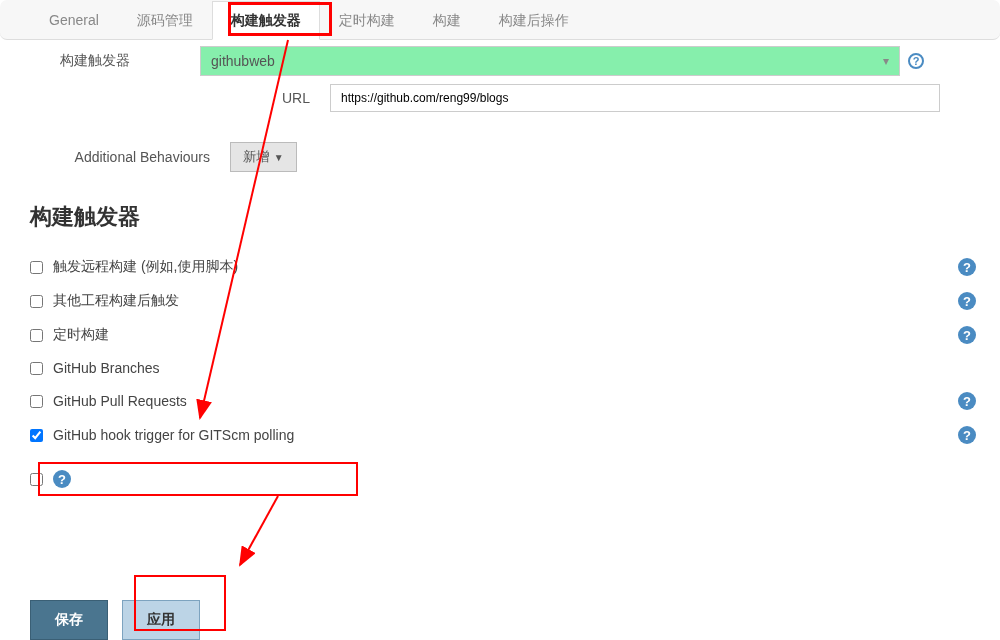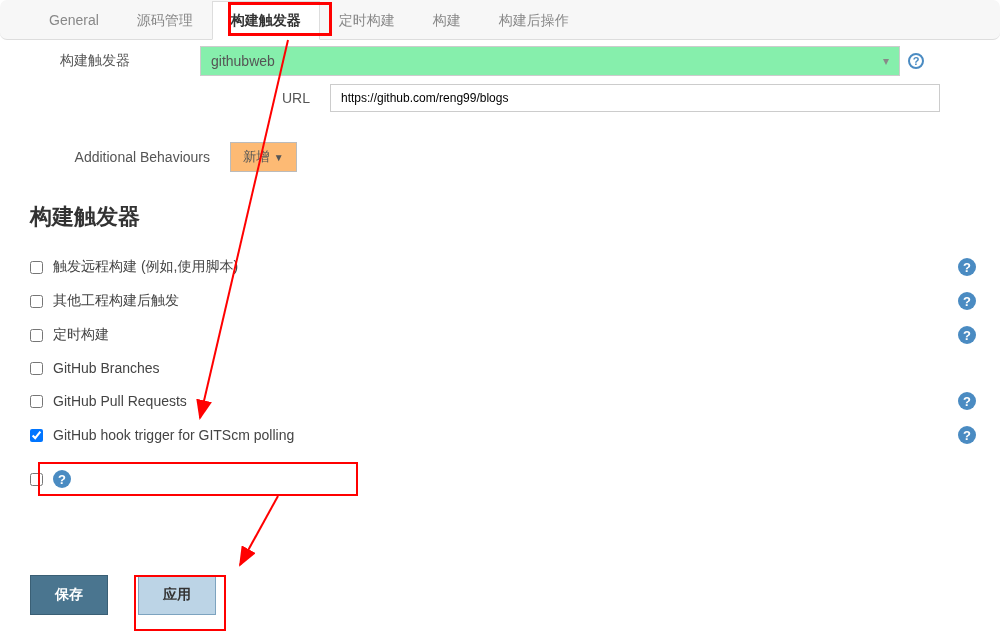--- a/index.html
+++ b/index.html
@@ -7,29 +7,29 @@
 .tabs { display: flex; border-bottom: 1px solid #ddd; background: #f7f7f7; height: 40px; align-items: stretch; padding-left: 30px; border-radius: 7px; }
 .tab { padding: 10px 18px; color: #888; cursor: pointer; border: 1px solid transparent; position: relative; top: 1px; }
 .tab.active { background: #fff; border: 1px solid #ddd; border-bottom: 1px solid #fff; color: #333; font-weight: bold; }
 .content { padding: 0 20px 0 30px; }
 .form-row { display: flex; align-items: center; margin: 8px 0; }
 .form-label { width: 200px; text-align: right; padding-right: 20px; color: #555; }
 .select-box { flex: 1; max-width: 700px; border: 1px solid #ccc; padding: 6px 10px; background: #86efac; color: #555; position: relative; }
 .select-box::after { content: "▾"; position: absolute; right: 10px; top: 50%; transform: translateY(-50%); color: #888; font-size: 12px; }
 .text-input { flex: 1; max-width: 610px; border: 1px solid #ccc; padding: 6px 10px; font-size: 12px; }
 .indent-label { width: 300px; text-align: right; padding-right: 20px; color: #555; }
-.btn-small { border: 1px solid #bbb; background: #fdba74; padding: 5px 12px; color: #555; cursor: pointer; }
+.btn-small { border: 1px solid #bbb; background: #e5e5e5; padding: 5px 12px; color: #555; cursor: pointer; }
 .btn-small .caret { font-size: 10px; margin-left: 4px; }
 .help-icon-top { width: 16px; height: 16px; border-radius: 50%; border: 2px solid #4a8bc2; color: #4a8bc2; font-size: 11px; font-weight: bold; display: inline-flex; align-items: center; justify-content: center; margin-left: 8px; }
 .section-title { font-size: 22px; font-weight: bold; margin: 30px 0 18px 0; }
 .trigger-row { display: flex; align-items: center; padding: 8px 0; border-bottom: none; }
 .trigger-row input[type="checkbox"] { margin-right: 10px; }
 .trigger-label { flex: 1; color: #444; }
 .help-icon { width: 18px; height: 18px; border-radius: 50%; background: #4a8bc2; color: #fff; font-size: 13px; font-weight: bold; display: inline-flex; align-items: center; justify-content: center; cursor: pointer; margin-right: 4px; }
-.footer { position: absolute; bottom: 25px; left: 30px; display: flex; gap: 30px; }
+.footer { position: absolute; bottom: 0; left: 30px; display: flex; gap: 14px; }
 .btn-save { background: #4a758f; color: #fff; border: 1px solid #3a5f75; padding: 10px 24px; font-size: 14px; font-weight: bold; cursor: pointer; }
 .btn-apply { background: #bcd4e6; color: #333; border: 1px solid #7da3bf; padding: 10px 24px; font-size: 14px; font-weight: bold; cursor: pointer; }
 .red-box-tab { position: absolute; border: 3px solid red; pointer-events: none; }
 .red-box-row { position: absolute; border: 2px solid red; pointer-events: none; }
 .red-box-apply { position: absolute; border: 2px solid red; pointer-events: none; }
 svg.annot { position: absolute; top: 0; left: 0; pointer-events: none; }
 </style>
 </head>
 <body>
 

